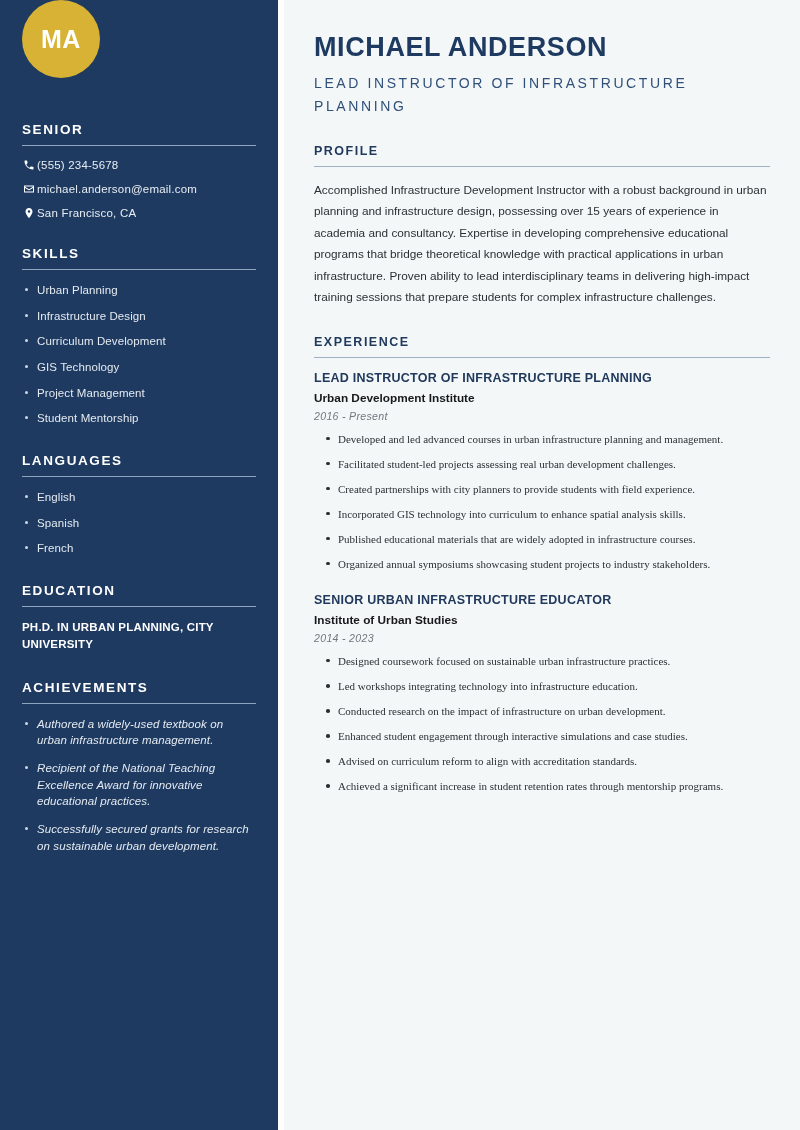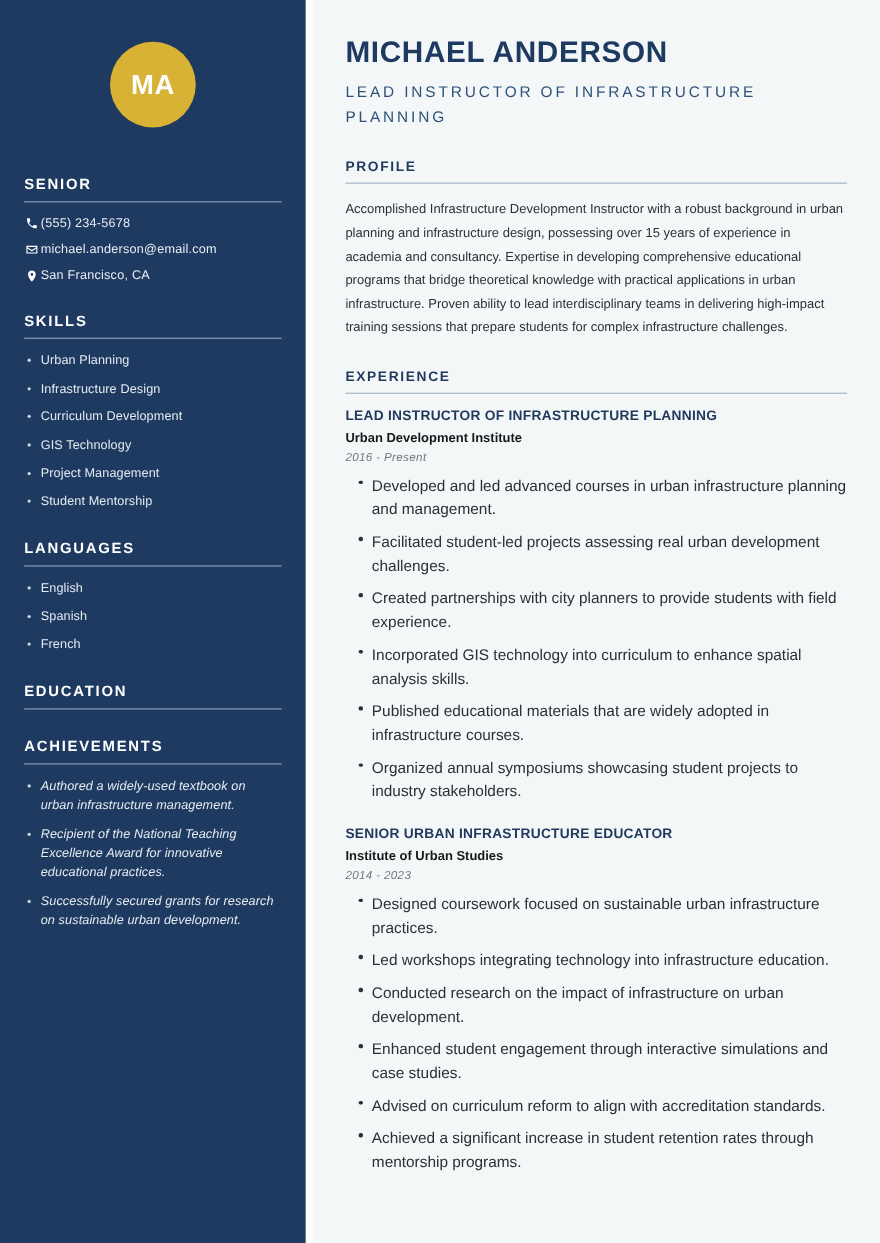--- a/index.html
+++ b/index.html
@@ -25,22 +25,20 @@
   .sidebar {
     width: 278px;
     flex: 0 0 278px;
     background: #1e3a60;
     padding: 0 22px;
     color: #ffffff;
   }
 
   .avatar-wrap {
     display: flex;
-    justify-content: center;
-    padding-top: 38px;
     padding-bottom: 44px;
   }
   .avatar {
     width: 78px;
     height: 78px;
     border-radius: 50%;
     background: #d8b234;
     color: #ffffff;
     display: flex;
     align-items: center;
@@ -177,23 +175,24 @@
     color: #72787e;
     margin-bottom: 9px;
     letter-spacing: 0.3px;
   }
 
   ul.job-list { list-style: none; padding-left: 10px; }
   ul.job-list li {
     position: relative;
     padding-left: 14px;
     margin-bottom: 8px;
-    font-size: 14px;
+    font-size: 11px;
     line-height: 1.55;
     color: #2c3033;
+    font-family: Liberation Serif, serif;
   }
   ul.job-list li::before {
     content: "";
     position: absolute;
     left: 2px;
     top: 6px;
     width: 3.5px;
     height: 3.5px;
     border-radius: 50%;
     background: #2c3033;
@@ -261,20 +260,21 @@
       <ul class="side-list">
         <li>English</li>
         <li>Spanish</li>
         <li>French</li>
       </ul>
     </section>
 
     <section class="side-section">
       <div class="side-title">EDUCATION</div>
       <div class="side-rule"></div>
+      <div class="edu-entry">PH.D. IN URBAN PLANNING, CITY UNIVERSITY</div>
     </section>
 
     <section class="side-section">
       <div class="side-title">ACHIEVEMENTS</div>
       <div class="side-rule"></div>
       <ul class="side-list ach-list">
         <li>Authored a widely-used textbook on urban infrastructure management.</li>
         <li>Recipient of the National Teaching Excellence Award for innovative educational practices.</li>
         <li>Successfully secured grants for research on sustainable urban development.</li>
       </ul>

